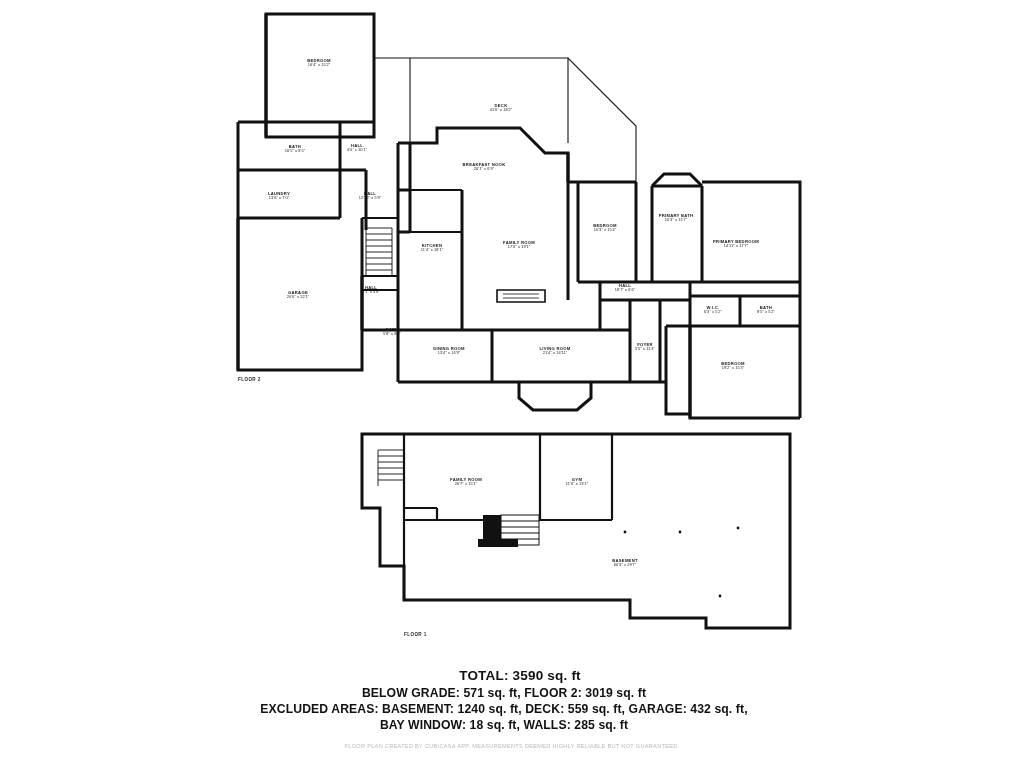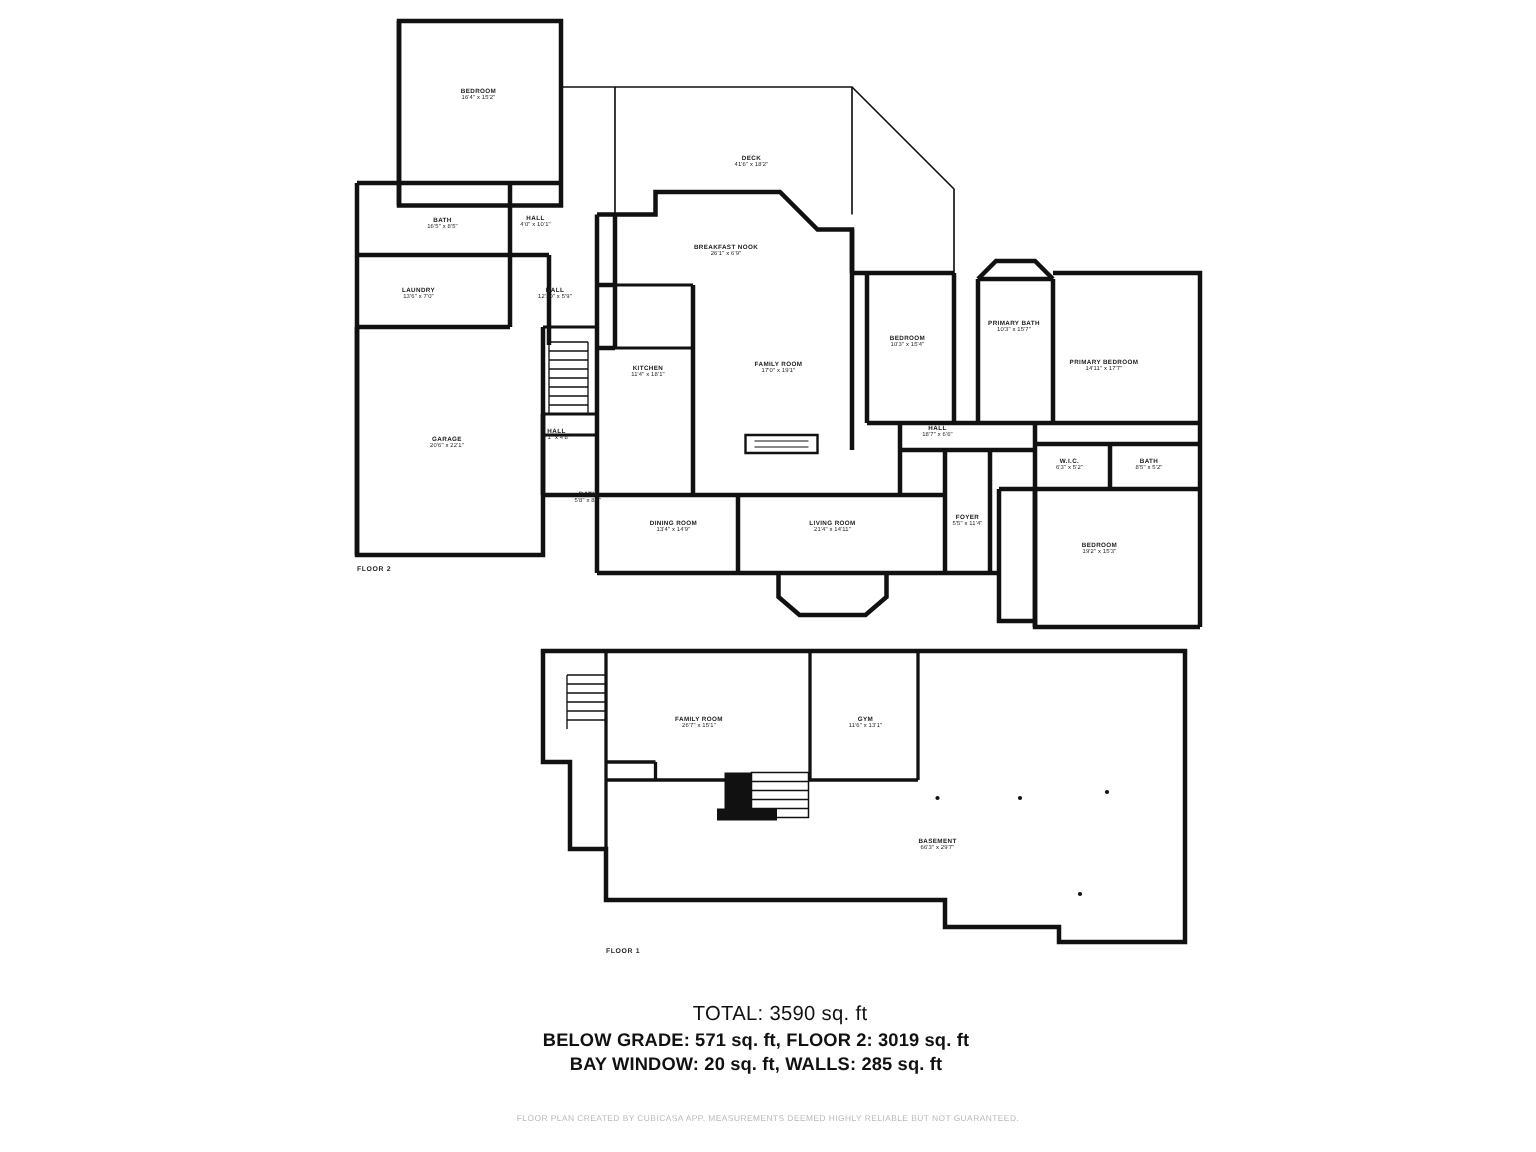--- a/index.html
+++ b/index.html
@@ -51,21 +51,21 @@
     transform: translate(0, -50%);
   }
   .summary {
     position: absolute;
     left: 0;
     width: 1024px;
     text-align: center;
   }
   .summary .total {
     font-size: 13.5px;
-    font-weight: 400;
+    font-weight: 700;
     letter-spacing: 0.2px;
     margin: 0 0 3px 16px;
   }
   .summary .line {
     font-size: 12.2px;
     font-weight: 700;
     letter-spacing: 0.1px;
     margin: 0 16px 2px 0;
   }
   .credit {
@@ -313,16 +313,17 @@
     </div>
   </div>
 <div id="floortags">
     <div class="floor-tag" style="left: 238px; top: 379px;">FLOOR 2</div>
     <div class="floor-tag" style="left: 404px; top: 634px;">FLOOR 1</div>
   </div>
 
 <div class="summary" style="top:668px">
   <div class="total">TOTAL: 3590 sq. ft</div>
   <div class="line">BELOW GRADE: 571 sq. ft, FLOOR 2: 3019 sq. ft</div>
-  <div class="line">BAY WINDOW: 20 sq. ft, WALLS: 285 sq. ft</div>
+  <div class="line">EXCLUDED AREAS: BASEMENT: 1240 sq. ft, DECK: 559 sq. ft, GARAGE: 432 sq. ft,</div>
+  <div class="line">BAY WINDOW: 18 sq. ft, WALLS: 285 sq. ft</div>
 </div>
 
 <div class="credit" style="top:743px">FLOOR PLAN CREATED BY CUBICASA APP. MEASUREMENTS DEEMED HIGHLY RELIABLE BUT NOT GUARANTEED.</div>
 
 </body></html>

